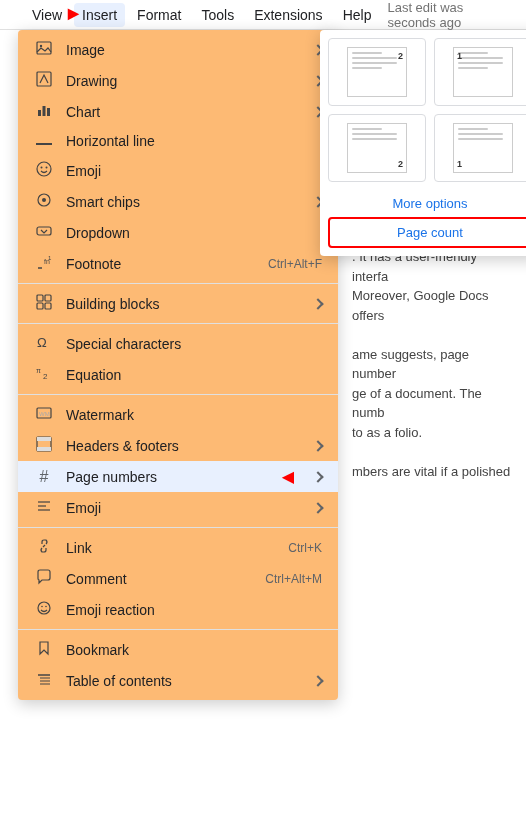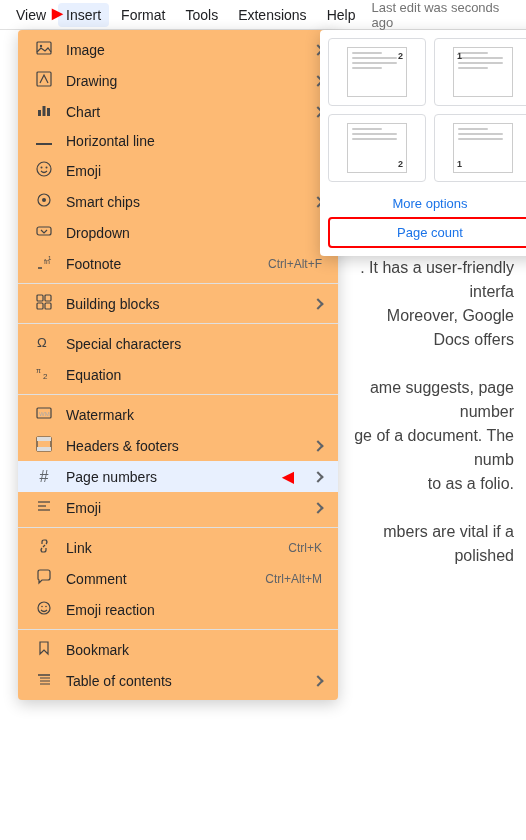--- a/index.html
+++ b/index.html
@@ -11,21 +11,21 @@
       overflow: hidden;
       position: relative;
       background: #fff;
     }
 
     
     .menu-bar {
       display: flex;
       align-items: center;
       height: 30px;
-      padding: 0 8px;
+      padding: 0 24px;
       background: #fff;
       border-bottom: 1px solid #e0e0e0;
       gap: 4px;
     }
     .menu-bar-item {
       padding: 4px 8px;
       cursor: pointer;
       border-radius: 4px;
       font-size: 14px;
       color: #202124;
@@ -67,24 +67,23 @@
       font-size: 12px;
       margin-bottom: 6px;
     }
     .doc-content .doc-heading {
       font-size: 18px;
       font-weight: bold;
       margin-bottom: 8px;
       line-height: 1.3;
     }
     .doc-content .doc-body {
-      font-size: 16px;
+      font-size: 13px;
       color: #444;
       line-height: 1.5;
-      text-align: right;
     }
 
     
     .dropdown-menu {
       position: absolute;
       top: 30px;
       left: 18px;
       width: 320px;
       background: #fdba74;
       box-shadow: 0 4px 16px rgba(0,0,0,0.2);

